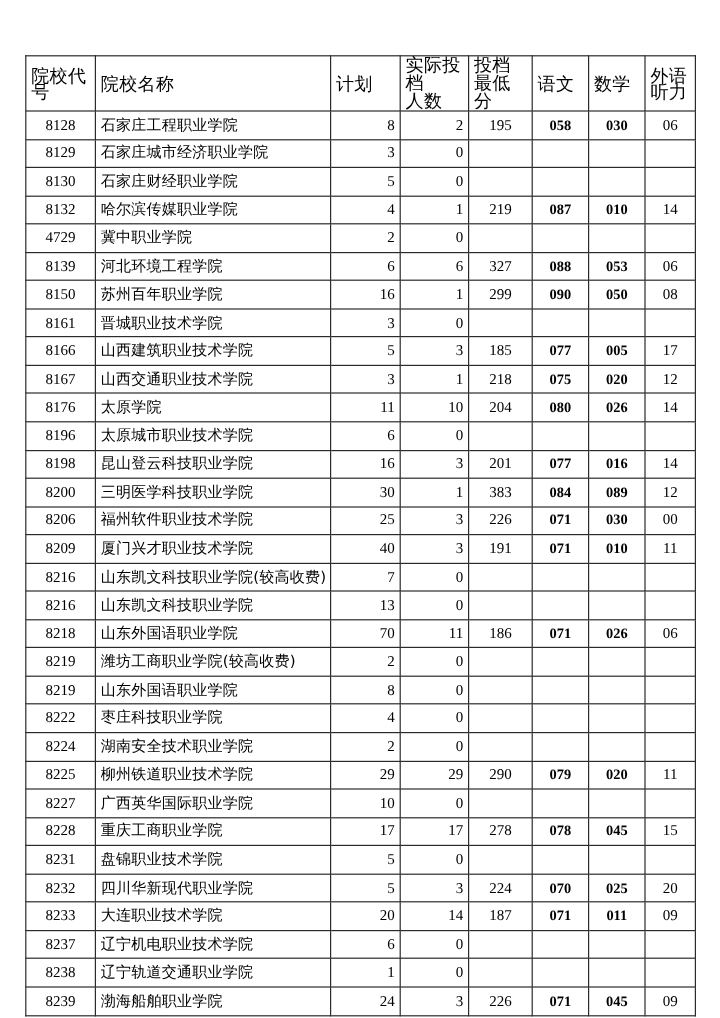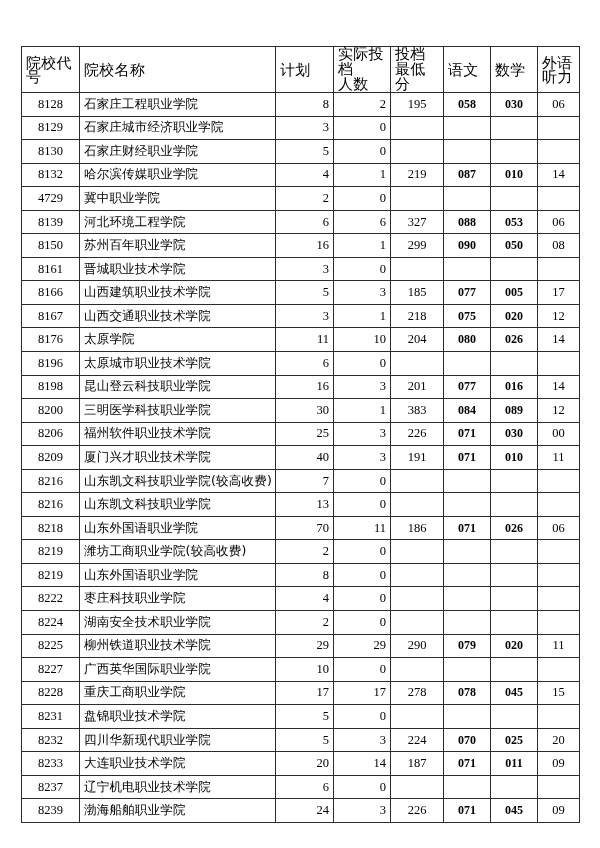--- a/index.html
+++ b/index.html
@@ -437,20 +437,30 @@
             <td class="code">8237</td>
             <td class="name">辽宁机电职业技术学院</td>
             <td class="num-right">6</td>
             <td class="num-right">0</td>
             <td class="num-center"></td>
             <td class="num-center bold-ish"></td>
             <td class="num-center bold-ish"></td>
             <td class="num-center"></td>
           </tr>
           <tr>
+            <td class="code">8238</td>
+            <td class="name">辽宁轨道交通职业学院</td>
+            <td class="num-right">1</td>
+            <td class="num-right">0</td>
+            <td class="num-center"></td>
+            <td class="num-center bold-ish"></td>
+            <td class="num-center bold-ish"></td>
+            <td class="num-center"></td>
+          </tr>
+          <tr>
             <td class="code">8239</td>
             <td class="name">渤海船舶职业学院</td>
             <td class="num-right">24</td>
             <td class="num-right">3</td>
             <td class="num-center">226</td>
             <td class="num-center bold-ish">071</td>
             <td class="num-center bold-ish">045</td>
             <td class="num-center">09</td>
           </tr>
         </tbody>

